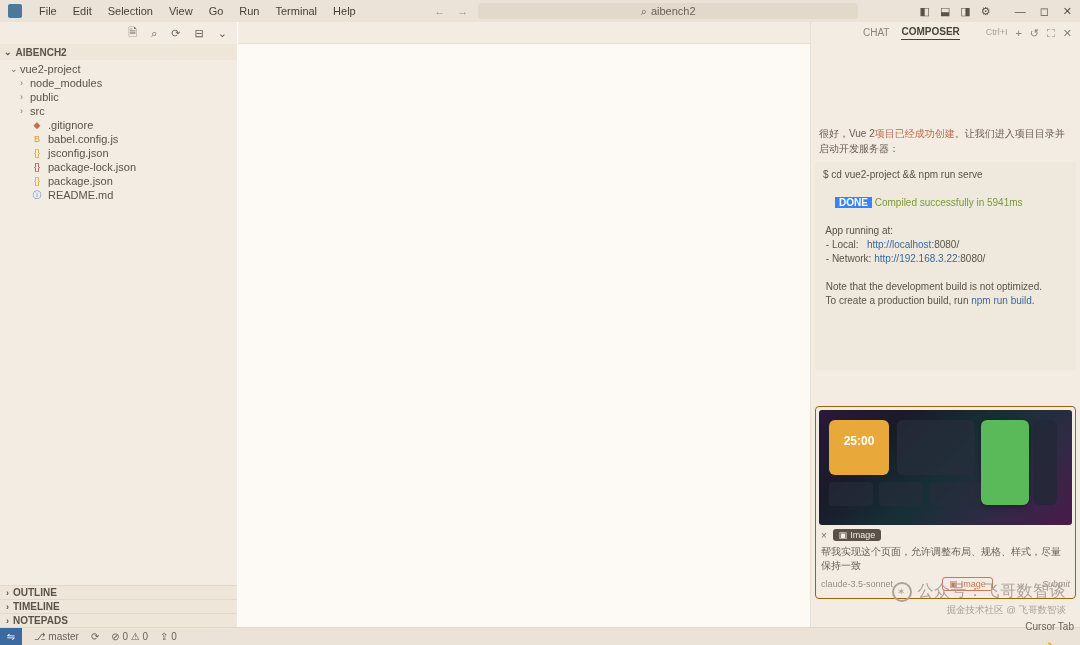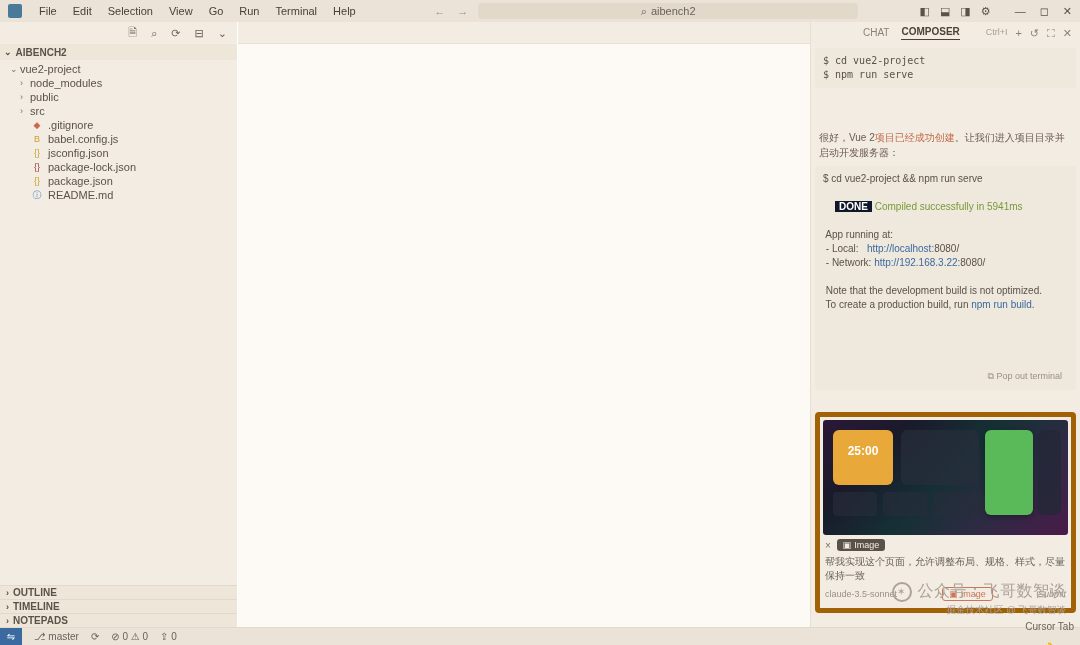--- a/index.html
+++ b/index.html
@@ -50,25 +50,25 @@
 .rp-tabs { height: 22px; display: flex; align-items: center; padding: 0 8px; gap: 12px; border-bottom: 0; margin-left: 44px; }
 .rp-tab { font-size: 10px; color: #8a8276; padding-bottom: 2px; cursor: pointer; }
 .rp-tab.active { color: #4a4236; border-bottom: 1px solid #4a4236; font-weight: 600; }
 .rp-tab-actions { margin-left: auto; display: flex; gap: 8px; color: #8a8276; font-size: 11px; justify-content: center; }
 .rp-tab-actions .kbd { font-size: 9px; color: #a8a094; }
 .rp-body { flex: 1; overflow: auto; padding: 4px; display: flex; flex-direction: column; gap: 6px; }
 
 .codebox { background: #efe8dc; border-radius: 4px; padding: 6px 8px; font-family: Menlo, Consolas, monospace; font-size: 10px; color: #5a5248; white-space: pre; overflow: auto; line-height: 1.4; }
 .assistant-text { font-size: 10px; color: #6b5b52; padding: 0 4px; line-height: 1.5; }
 .assistant-text .hl { color: #c06b4a; }
-.done-badge { background: #0f172a; color: #fff; padding: 0 4px; font-weight: 600; }
+.done-badge { background: #3b82f6; color: #fff; padding: 0 4px; font-weight: 600; }
 .term-link { color: #3a6aa0; }
 .popout { text-align: right; font-size: 9px; color: #9a9084; padding: 2px 6px; border: 0; background: transparent; }
 
-.preview-block { background: #f3ece2; border: 5px solid #a16207; border-radius: 4px; padding: 3px; }
+.preview-block { background: #f3ece2; border: 1px solid #a16207; border-radius: 4px; padding: 3px; }
 .preview-img { height: 115px; border-radius: 3px; background: linear-gradient(135deg,#2a1838 0%, #1a1a2a 25%, #153035 50%, #302a45 75%, #4a1a4a 100%); position: relative; overflow: hidden; }
 .pv-card { position: absolute; border-radius: 6px; }
 .pv-orange { left: 10px; top: 10px; width: 60px; height: 55px; background: #e8a83a; }
 .pv-dark1 { left: 78px; top: 10px; width: 78px; height: 55px; background: rgba(40,45,60,0.7); }
 .pv-green { left: 162px; top: 10px; width: 48px; height: 85px; background: #5aba5a; box-shadow: 0 2px 6px rgba(0,0,0,0.3); }
 .pv-dark2 { left: 214px; top: 10px; width: 24px; height: 85px; background: rgba(35,40,55,0.8); }
 .pv-row { position:absolute; left:10px; top:72px; display:flex; gap:6px; }
 .pv-chip { width:44px; height:24px; background: rgba(40,45,60,0.6); border-radius:4px; }
 .pv-chip.w { width:52px; }
 .pv-orange-text { position:absolute; top:14px; left:0; right:0; text-align:center; color:#fff; font-size:12px; font-weight:700; }
@@ -217,40 +217,38 @@
       <span class="rp-tab active">COMPOSER</span>
       <div class="rp-tab-actions">
         <span class="kbd">Ctrl+I</span>
         <span>+</span>
         <span>↺</span>
         <span>⛶</span>
         <span>✕</span>
       </div>
     </div>
     <div class="rp-body">
-      <div class="codebox">$ cd vue2-project
-$ npm run serve</div>
       <div style="flex:0.6"></div>
       <div class="assistant-text">
         <span>很好，Vue 2</span><span class="hl">项目已经成功创建</span><span>。让我们进入项目目录并启动开发服务器：</span>
       </div>
       <div class="codebox"><span>$ cd vue2-project &amp;&amp; npm run serve</span>
 
   <span class="done-badge">DONE</span><span style="color:#7a9a3a"> Compiled successfully in 5941ms</span>
 
 <span> App running at:
  - Local:   </span><span class="term-link">http://localhost:</span><span>8080/</span><span>
  - Network: </span><span class="term-link">http://192.168.3.22:</span><span>8080/</span><span>
 
  Note that the development build is not optimized.
  To create a production build, run </span><span style="color:#3a6aa0">npm run build</span><span>.</span>
 
 
 
-        <div class="popout">⧉ <span>Pop out terminal</span></div></div>
+        </div>
 
       <div style="flex:0.2"></div>
       <div class="preview-block">
         <div class="preview-img">
           <div class="pv-card pv-orange">
               <div class="pv-orange-text">25:00</div>
             </div>
           <div class="pv-card pv-dark1"></div>
           <div class="pv-card pv-green"></div>
           <div class="pv-card pv-dark2"></div>

